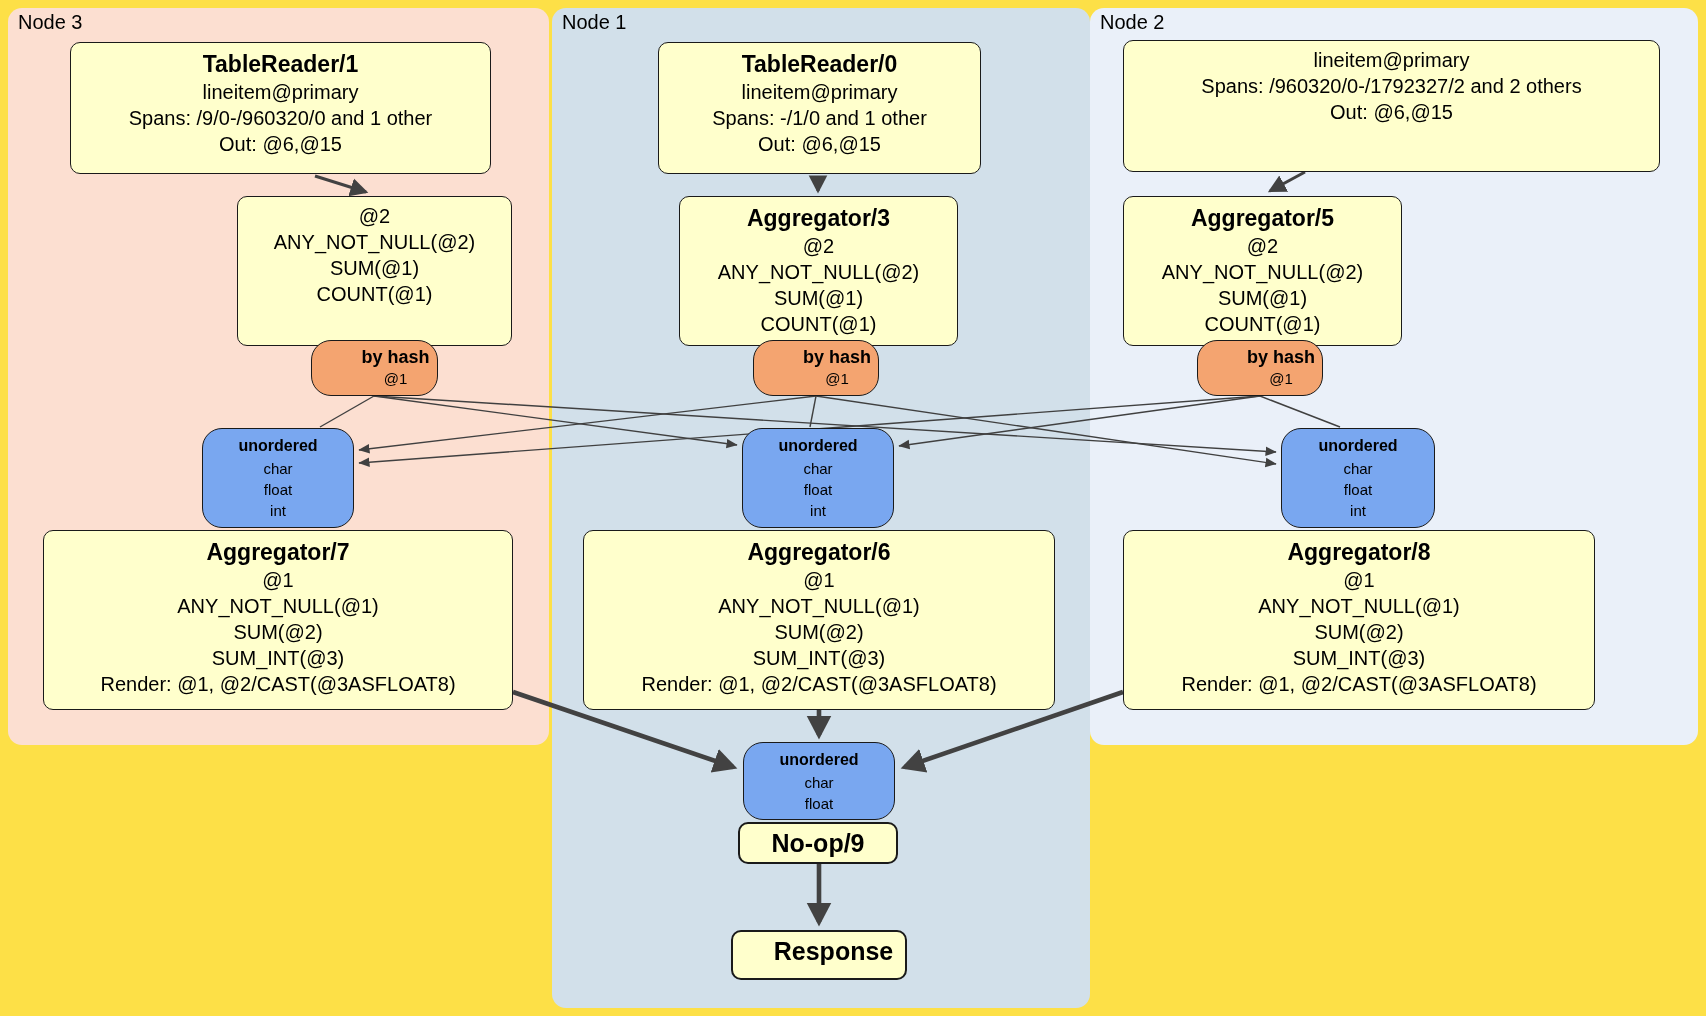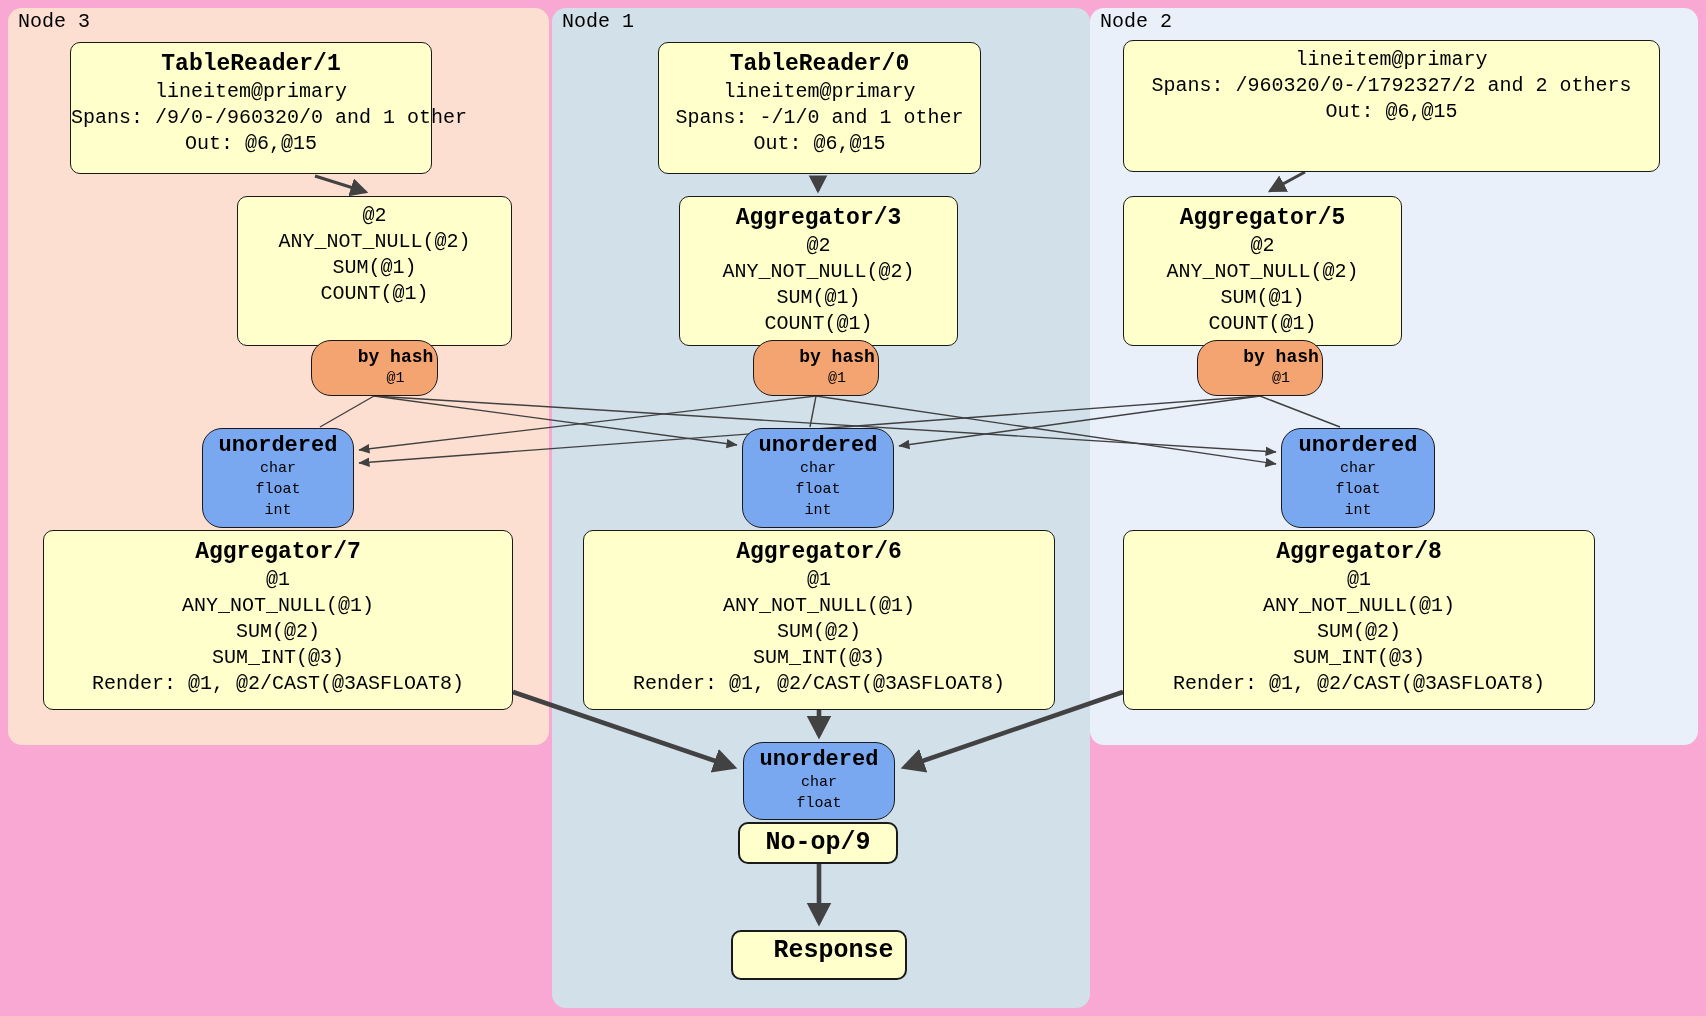--- a/index.html
+++ b/index.html
@@ -1,18 +1,18 @@
 <!DOCTYPE html>
 <html><head>
 <meta charset="utf-8">
 <style>
   html,body{margin:0;padding:0;background:#ffffff;}
   .canvas{
-    position:relative;width:1706px;height:1016px;background:#f9a8d4;
-    font-family:Liberation Mono, monospace;color:#000;
+    position:relative;width:1706px;height:1016px;background:#fde047;
+    font-family:Liberation Sans, sans-serif;color:#000;
     overflow:hidden;
   }
   .region{position:absolute;border-radius:14px;}
   .region-label{
     position:absolute;font-size:20px;color:#000;line-height:24px;
   }
   .edges{position:absolute;left:0;top:0;width:1706px;height:1016px;}
   .box{
     position:absolute;box-sizing:border-box;background:#ffffcc;
     border:1.6px solid #1a1a1a;border-radius:10px;text-align:center;
@@ -26,21 +26,21 @@
     padding-top:4px;
     padding-left:42px;
   }
   .router .title{font-weight:bold;font-size:18px;line-height:24px;}
   .router .line{font-size:15px;line-height:20px;}
   .sync{
     position:absolute;box-sizing:border-box;background:#79a7f0;
     border:1.6px solid #1a1a1a;border-radius:20px;text-align:center;
     padding-top:5px;
   }
-  .sync .title{font-weight:bold;font-size:22px;line-height:24px;}
+  .sync .title{font-weight:bold;font-size:16px;line-height:24px;}
   .sync .line{font-size:15px;line-height:21px;}
   .mini{
     position:absolute;box-sizing:border-box;background:#ffffcc;
     border:2px solid #1a1a1a;border-radius:10px;text-align:center;
   }
   .mini .title{font-weight:bold;font-size:25px;line-height:38px;white-space:nowrap;}
 </style>
 </head>
 <body>
 
@@ -86,21 +86,21 @@
     </g>
 
     <g stroke="#424242" stroke-width="4.6" fill="none">
       <line x1="513" y1="692" x2="733" y2="767" marker-end="url(#ah-thick)"></line>
       <line x1="819" y1="710" x2="819" y2="735" marker-end="url(#ah-thick)"></line>
       <line x1="1123" y1="692" x2="905" y2="767" marker-end="url(#ah-thick)"></line>
       <line x1="819" y1="864" x2="819" y2="922" marker-end="url(#ah-thick)"></line>
     </g>
   </svg>
 
-  <div class="box" style="left:70px;top:42px;width:362px;height:132px;">
+  <div class="box" style="left:70px;top:42px;width:421px;height:132px;">
     <div class="title">TableReader/1</div>
     <div class="line">lineitem@primary</div>
     <div class="line">Spans: /9/0-/960320/0 and 1 other</div>
     <div class="line">Out: @6,@15</div>
   </div>
   <div class="box" style="left:237px;top:196px;width:275px;height:150px;">
     <div class="line">@2</div>
     <div class="line">ANY_NOT_NULL(@2)</div>
     <div class="line">SUM(@1)</div>
     <div class="line">COUNT(@1)</div>

